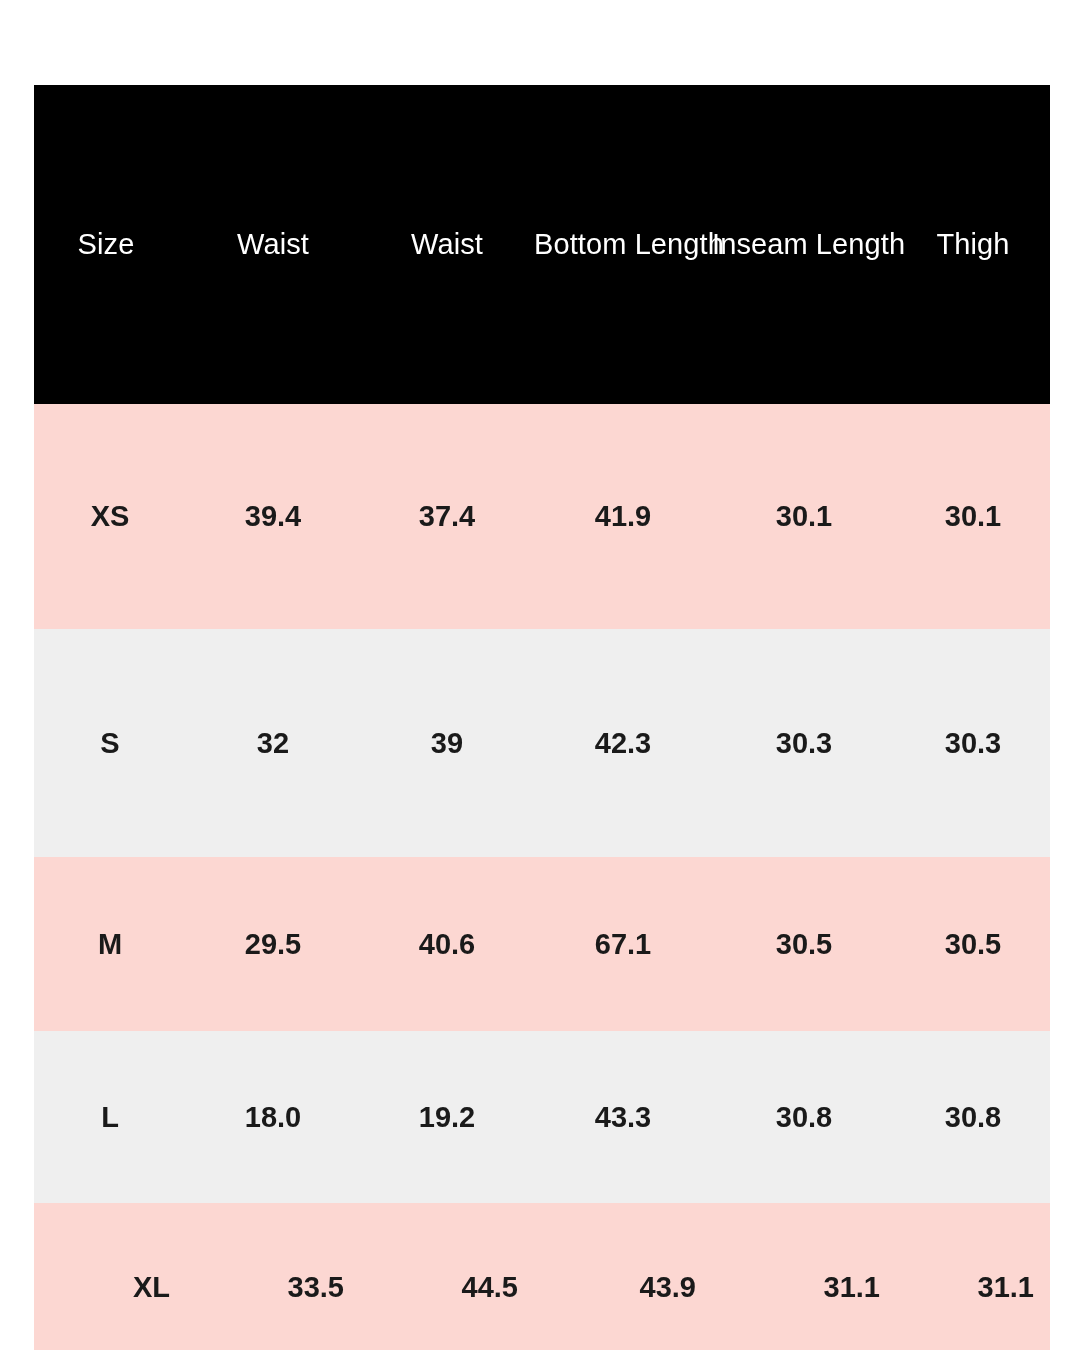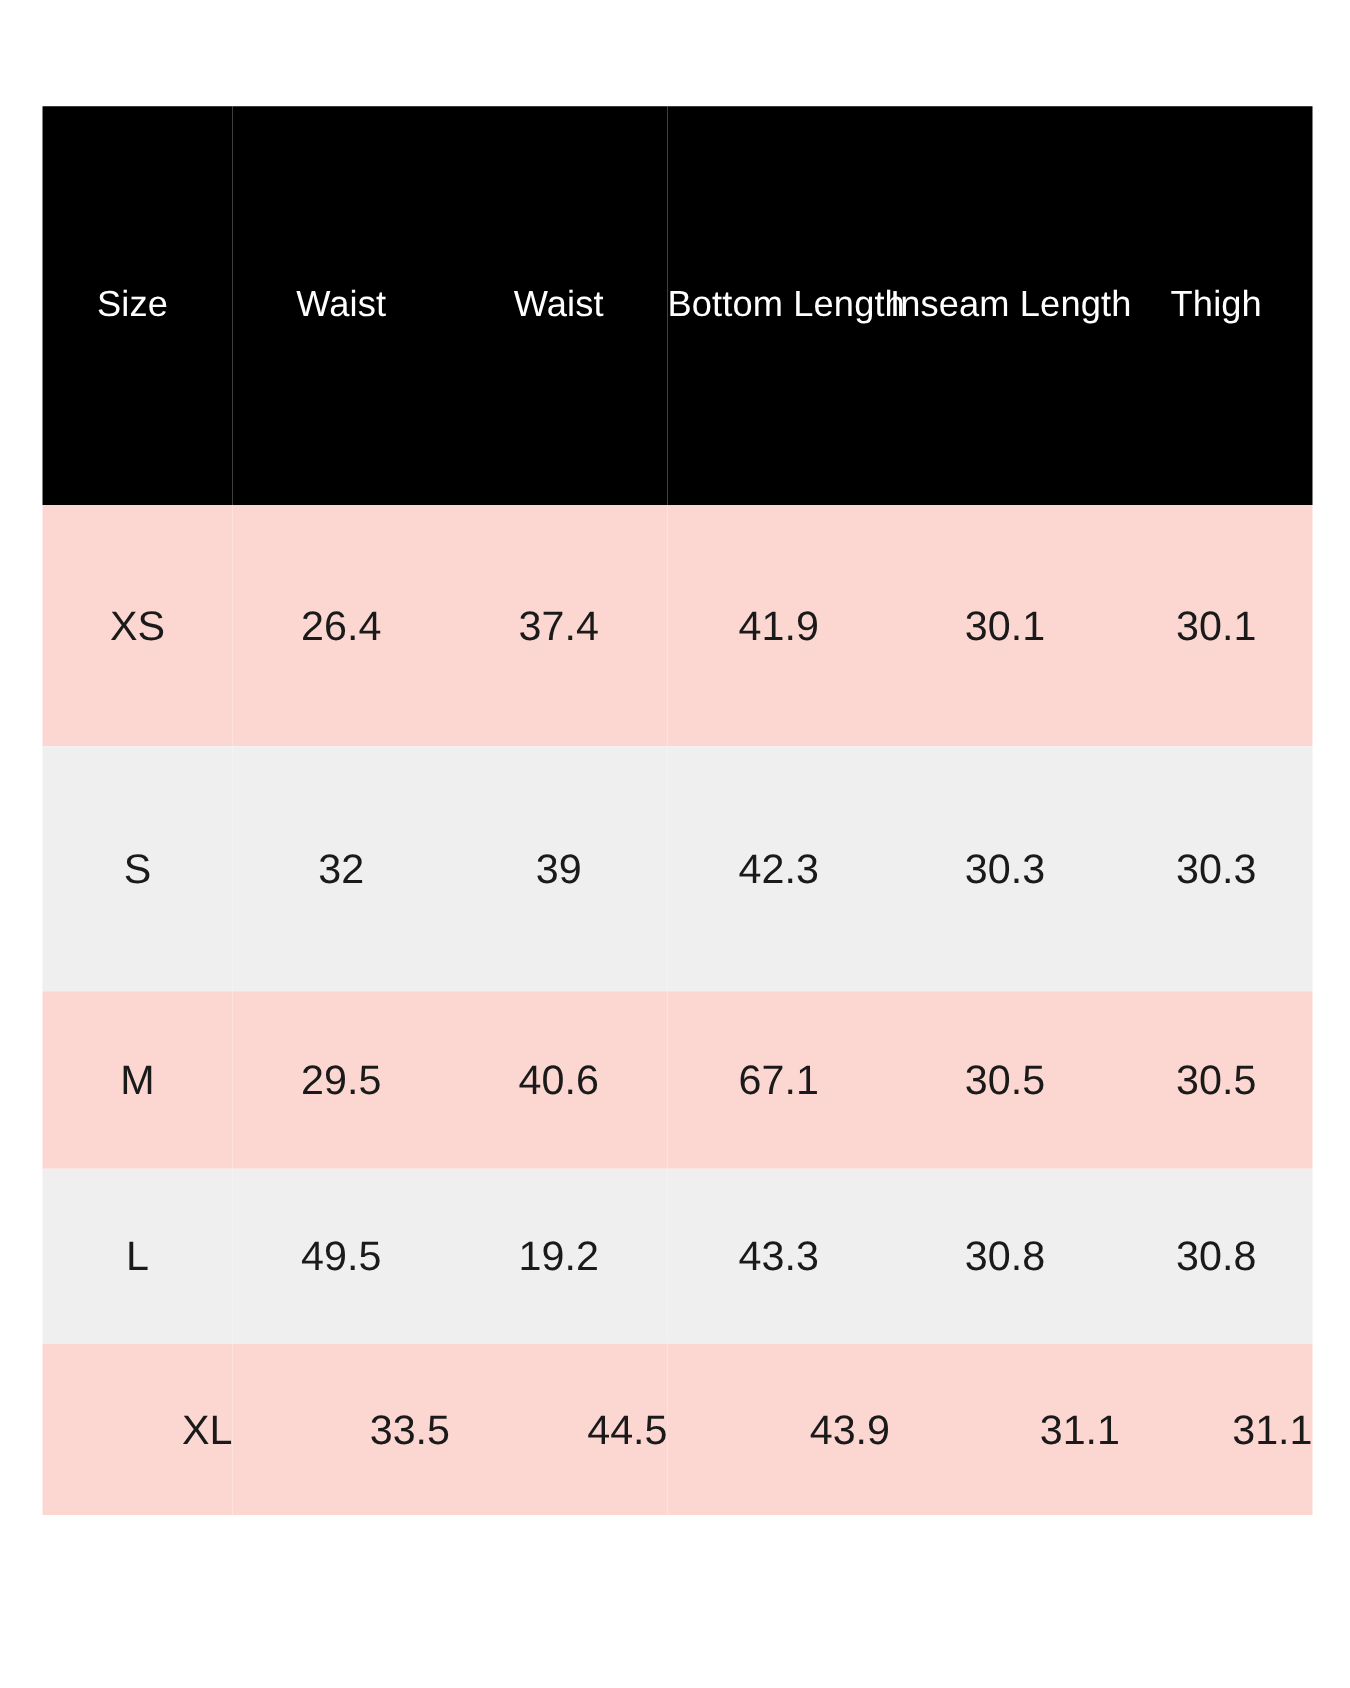--- a/index.html
+++ b/index.html
@@ -47,24 +47,24 @@
     letter-spacing: 0.1px;
     font-family: "Liberation Sans Narrow", "Liberation Sans", sans-serif;
     text-align: center;
     padding: 0;
     white-space: nowrap;
   }
   thead th.head-size { padding-right: 8px; }
 
   tbody td {
     text-align: center;
-    padding: 0;
+    padding: 16px;
     color: #1a1a1a;
-    font-size: 33px;
-    font-weight: 400;
+    font-size: 29px;
+    font-weight: 700;
     font-family: "Liberation Sans Narrow", "Liberation Sans", sans-serif;
     vertical-align: middle;
     white-space: nowrap;
   }
   tbody tr.row-pink { background: #fcd7d2; }
   tbody tr.row-gray { background: #efefef; }
 
   tbody tr.r0 td { height: 193px; }
   tbody tr.r1 td { height: 196px; }
   tbody tr.r2 td { height: 142px; }
@@ -90,21 +90,21 @@
         <th>Waist</th>
         <th>Waist</th>
         <th>Bottom Length</th>
         <th>Inseam Length</th>
         <th>Thigh</th>
       </tr>
     </thead>
     <tbody>
       <tr class="row-pink r0">
         <td>XS</td>
-        <td>26.4</td>
+        <td>39.4</td>
         <td>37.4</td>
         <td>41.9</td>
         <td>30.1</td>
         <td>30.1</td>
       </tr>
       <tr class="row-gray r1">
         <td>S</td>
         <td>32</td>
         <td>39</td>
         <td>42.3</td>
@@ -114,21 +114,21 @@
       <tr class="row-pink r2">
         <td>M</td>
         <td>29.5</td>
         <td>40.6</td>
         <td>67.1</td>
         <td>30.5</td>
         <td>30.5</td>
       </tr>
       <tr class="row-gray r3">
         <td>L</td>
-        <td>49.5</td>
+        <td>18.0</td>
         <td>19.2</td>
         <td>43.3</td>
         <td>30.8</td>
         <td>30.8</td>
       </tr>
       <tr class="row-pink r4">
         <td>XL</td>
         <td>33.5</td>
         <td>44.5</td>
         <td>43.9</td>

